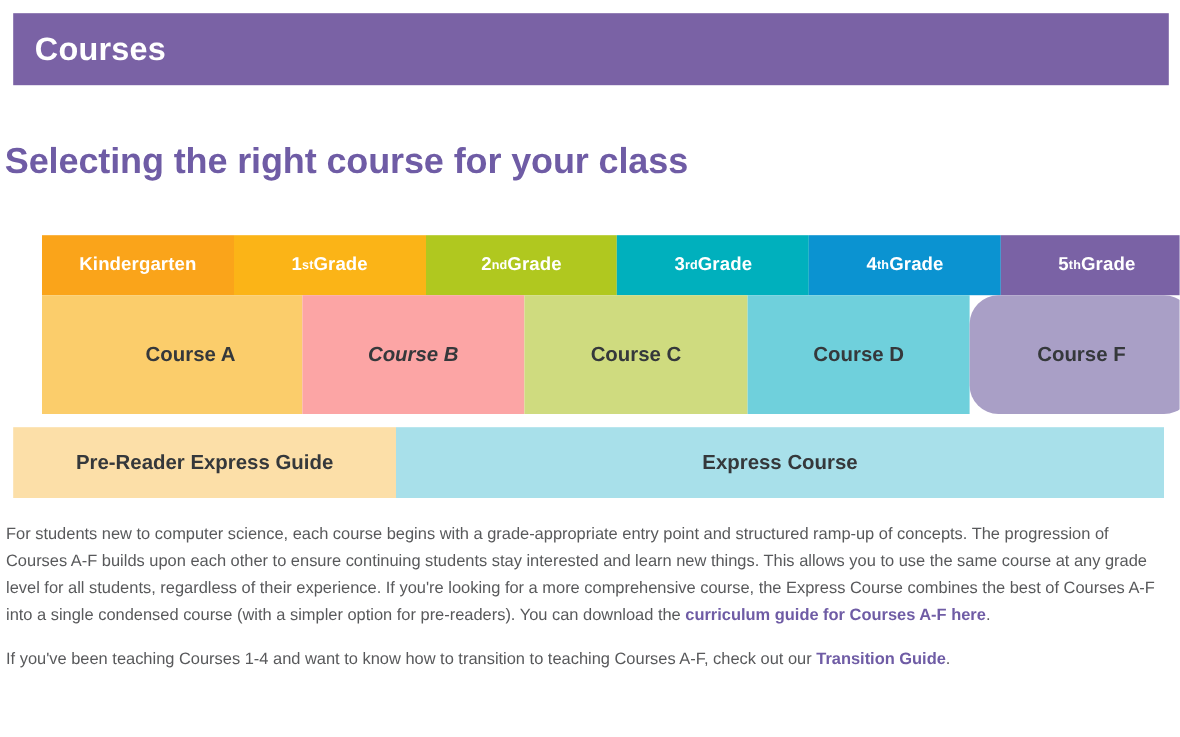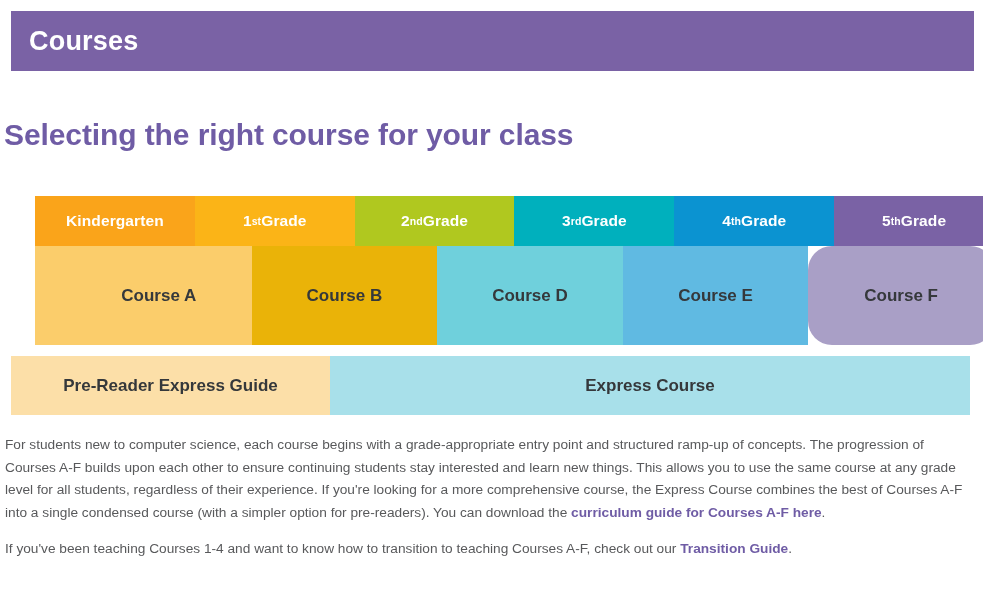--- a/index.html
+++ b/index.html
@@ -184,28 +184,28 @@
         <div class="grade-head-cell" style="background: rgb(122, 98, 165);">
           <span>5</span>
           <sup>th</sup>
           <span> Grade</span>
         </div>
       </div>
     <div class="grade-row" id="course-row">
         <div class="course-cell" style="background: rgb(251, 205, 107); padding-left: 31px;">
           <span>Course A</span>
         </div>
-        <div class="course-cell" style="background: #eab308;">
+        <div class="course-cell" style="background: #fca5a5; font-style: italic;">
           <span>Course B</span>
+        </div>
+        <div class="course-cell" style="background: rgb(207, 219, 127);">
+          <span>Course C</span>
         </div>
         <div class="course-cell" style="background: rgb(111, 208, 220);">
           <span>Course D</span>
-        </div>
-        <div class="course-cell" style="background: rgb(96, 186, 226);">
-          <span>Course E</span>
         </div>
         <div class="course-cell" style="background: rgb(169, 159, 198); border-radius: 24px;">
           <span>Course F</span>
         </div>
       </div>
   </div>
 
   <div class="express-row">
     <div class="express-prereader" style="background: rgb(252, 223, 168);">
       <span>Pre-Reader Express Guide</span>

